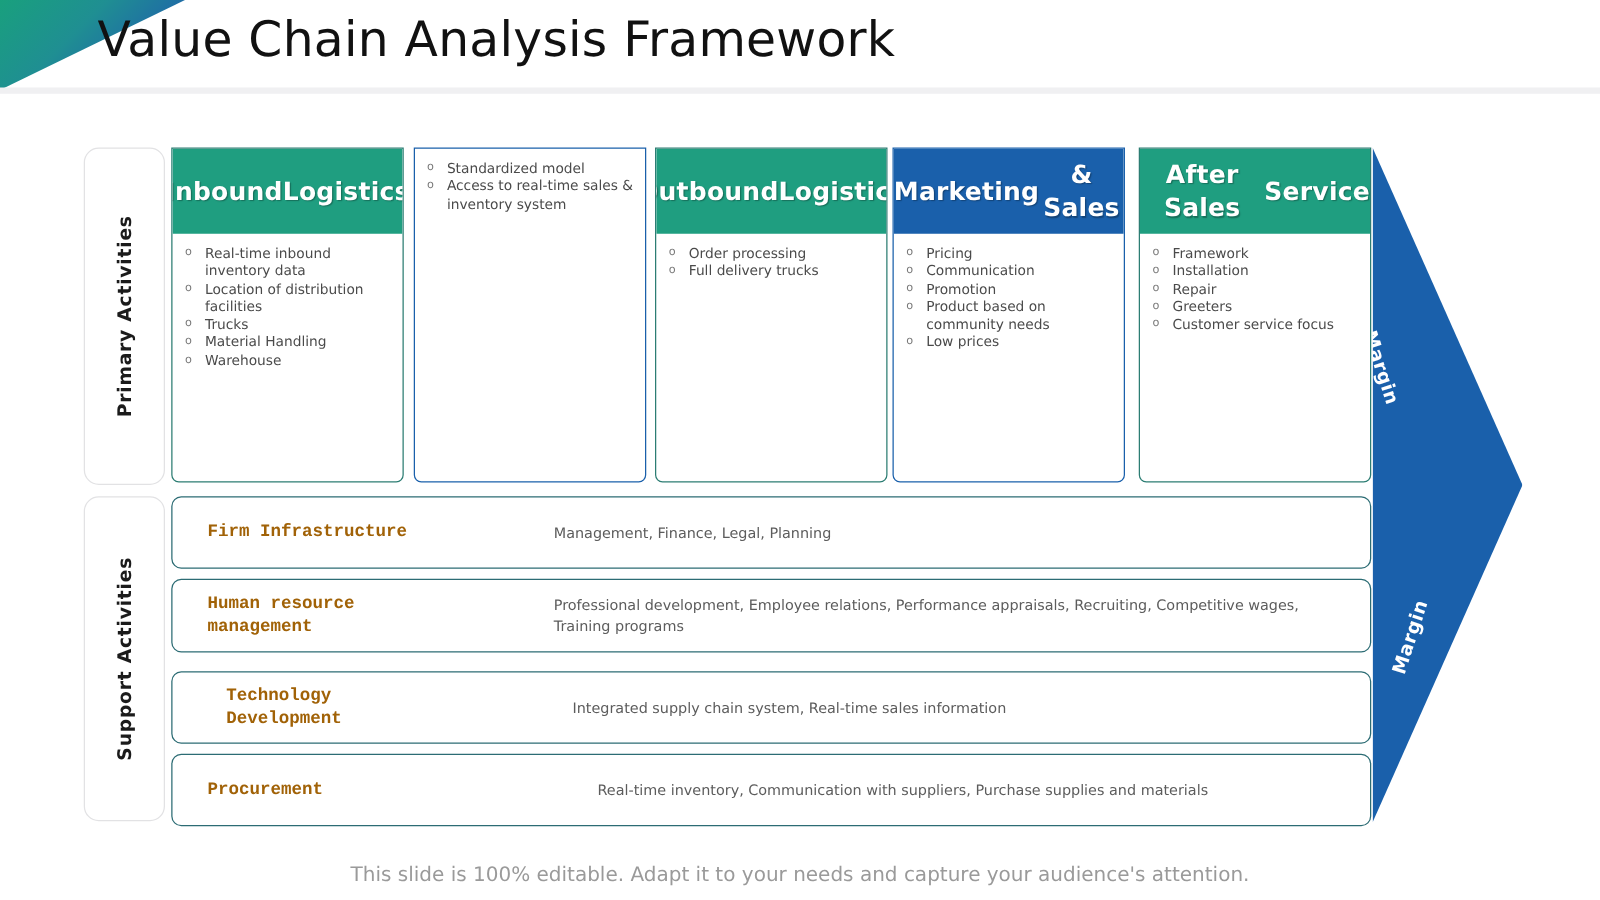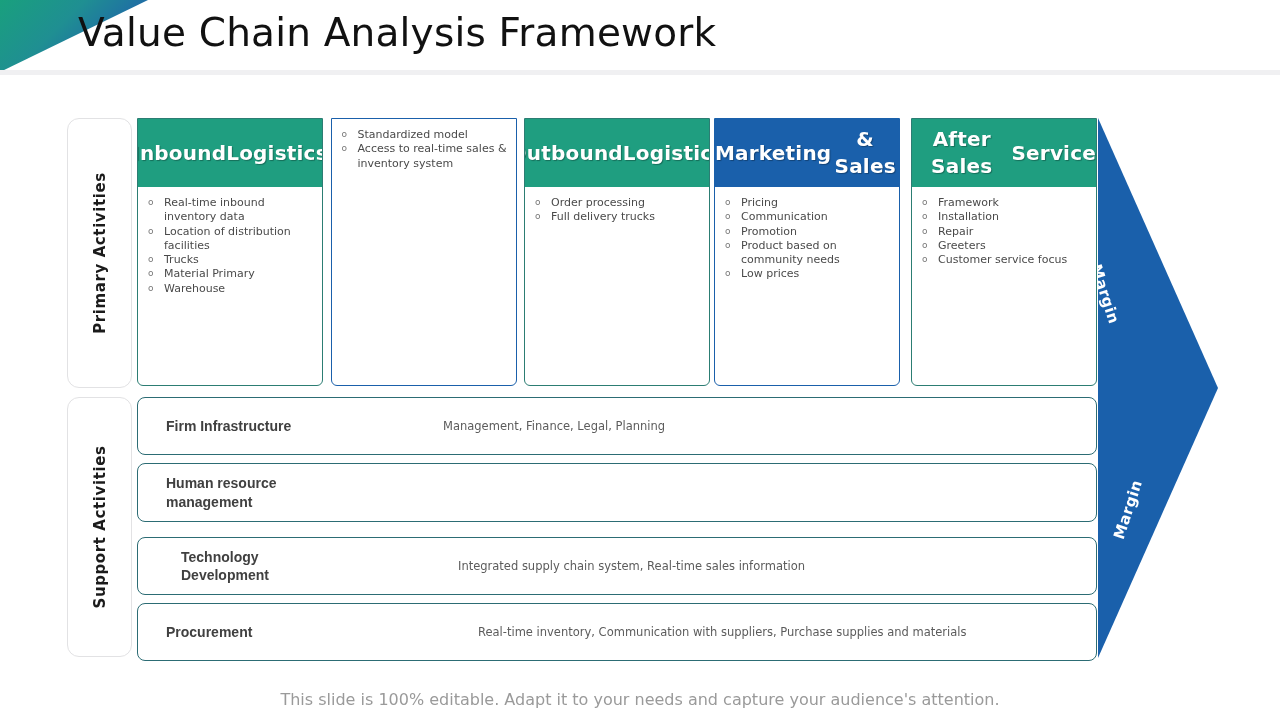--- a/index.html
+++ b/index.html
@@ -165,24 +165,24 @@
     border-radius: 8px;
     box-sizing: border-box;
     display: flex;
     align-items: center;
   }
   .support-title {
     flex: 0 0 305px;
     padding-left: 28px;
     font-size: 14px;
     font-weight: bold;
-    color: #404040;
+    color: #a16207;
     line-height: 1.30;
     box-sizing: border-box;
-    font-family: Liberation Sans, sans-serif;
+    font-family: Liberation Mono, monospace;
   }
   .support-desc {
     flex: 1 1 auto;
     padding-right: 40px;
     font-size: 11.5px;
     color: #5c5c5c;
     line-height: 1.45;
     font-family: "DejaVu Sans", sans-serif;
   }
 
@@ -231,21 +231,21 @@
         <div class="bullet-item">
           <span class="bullet-mark">o</span>
           <span class="bullet-text">Location of distribution facilities</span>
         </div>
         <div class="bullet-item">
           <span class="bullet-mark">o</span>
           <span class="bullet-text">Trucks</span>
         </div>
         <div class="bullet-item">
           <span class="bullet-mark">o</span>
-          <span class="bullet-text">Material Primary</span>
+          <span class="bullet-text">Material Handling</span>
         </div>
         <div class="bullet-item">
           <span class="bullet-mark">o</span>
           <span class="bullet-text">Warehouse</span>
         </div>
       </div>
     </div>
     <div class="primary-col blue" style="left: 193.5px;">
       <div class="col-body">
         <div class="bullet-item">
@@ -332,25 +332,26 @@
     </div>
   </div>
 
 <div id="support-rows">
     <div class="support-row" style="top: 0px; height: 58px;">
       <div class="support-title">
         <div>Firm Infrastructure</div>
       </div>
       <div class="support-desc">Management,  Finance,  Legal,  Planning</div>
     </div>
-    <div class="support-row" style="top: 66px; height: 59px;">
+    <div class="support-row" style="top: 66px; height: 59px; justify-content: flex-end;">
       <div class="support-title">
         <div>Human resource</div>
         <div>management</div>
       </div>
+      <div class="support-desc">Professional  development,  Employee relations,  Performance  appraisals, Recruiting,  Competitive wages,  Training  programs</div>
     </div>
     <div class="support-row" style="top: 140px; height: 58px; padding-left: 15px;">
       <div class="support-title">
         <div>Technology</div>
         <div>Development</div>
       </div>
       <div class="support-desc">Integrated  supply chain system, Real-time  sales information</div>
     </div>
     <div class="support-row" style="top: 206px; height: 58px; gap: 35px;">
       <div class="support-title">

